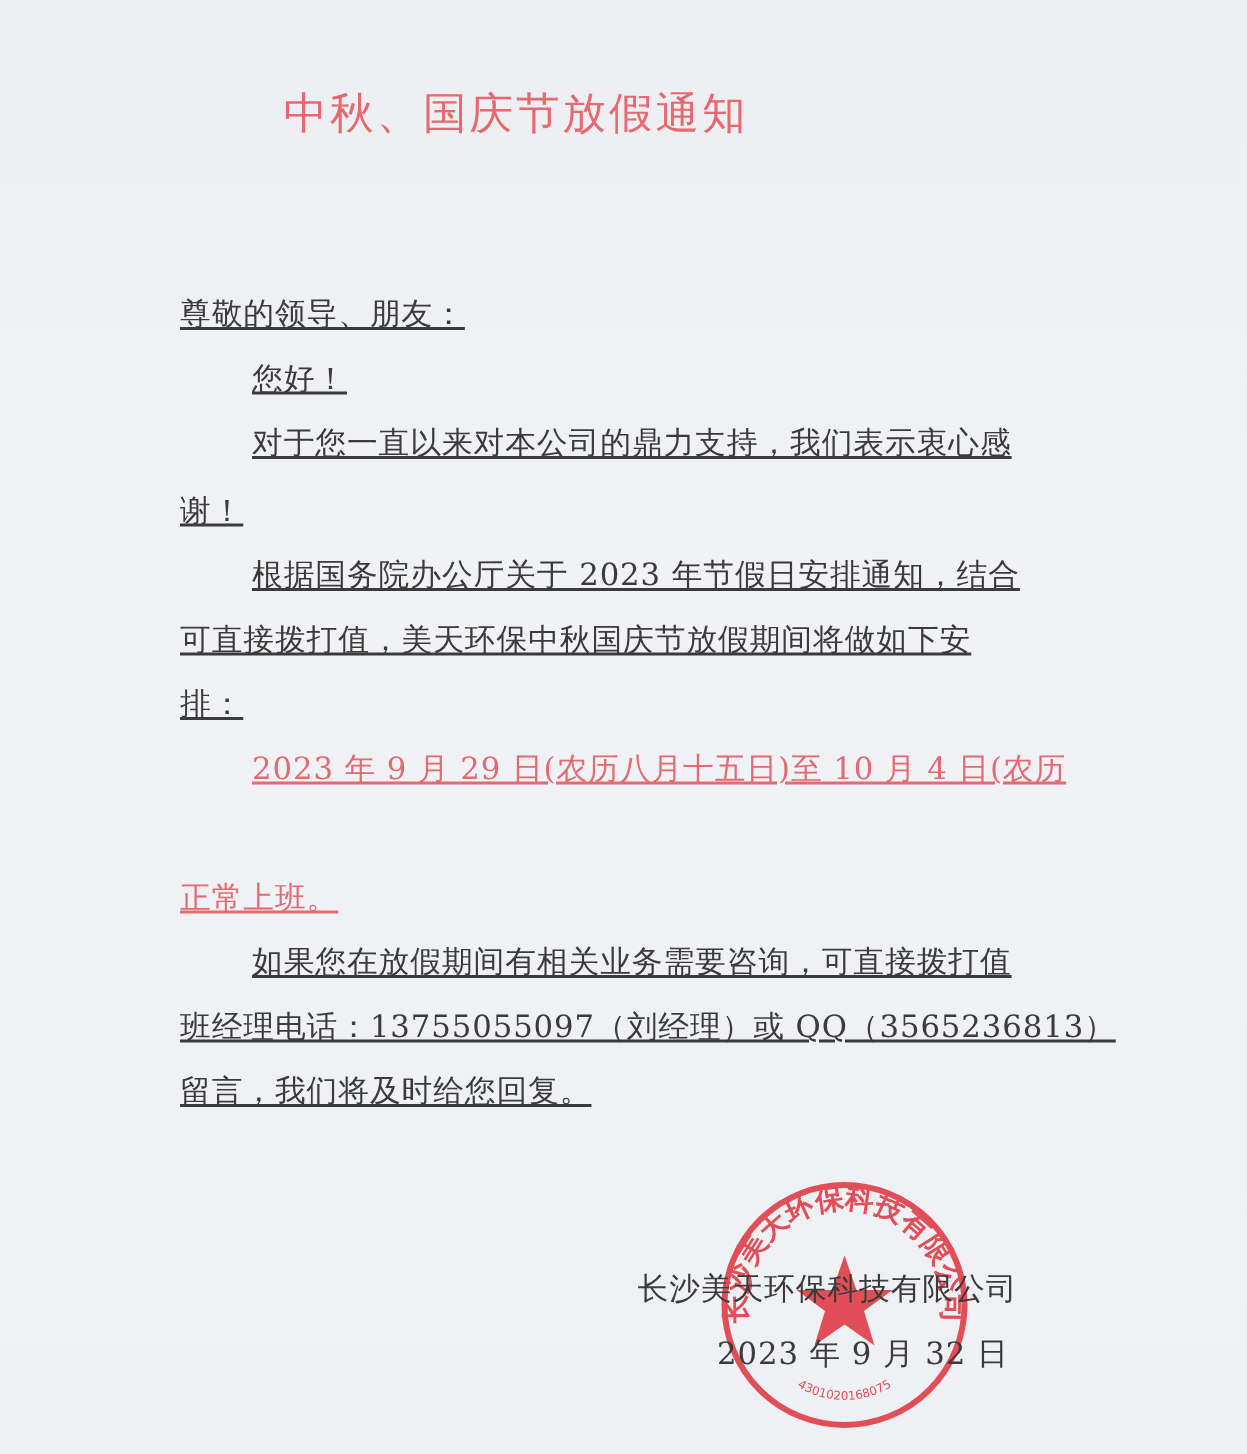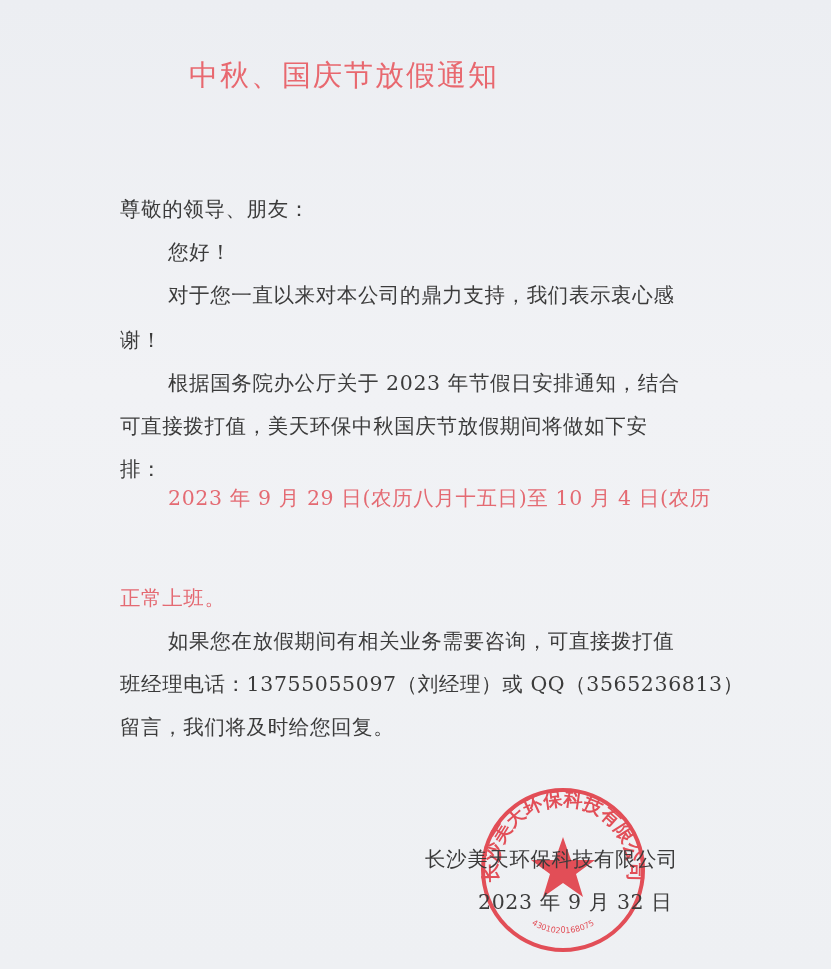--- a/index.html
+++ b/index.html
@@ -13,21 +13,21 @@
     position: absolute; left: 0; top: 0; width: 831px; height: 969px;
     background: linear-gradient(180deg, #eceef2 0%, #f1f2f5 40%, #eef0f3 100%);
   }
   .title {
     position: absolute; top: 56px; left: 0; width: 688px;
     text-align: center; color: #e8686f; font-size: 29px; letter-spacing: 2px;
     font-family: Liberation Serif, serif;
   }
   .line {
     position: absolute; left: 120px; font-size: 20.5px; color: #3b3b3b;
-    white-space: nowrap; letter-spacing: 0.6px;
+    white-space: nowrap; letter-spacing: 0.6px; text-decoration: underline;
   }
   .indent { left: 168px; text-align: right; }
   .red { color: #e46a72; }
   .sig { position: absolute; font-size: 20.5px; color: #3b3b3b; white-space: nowrap; z-index: 3; letter-spacing: 0.6px; }
   .stamp { position: absolute; left: 478px; top: 785px; width: 170px; height: 170px; z-index: 2; opacity: 0.85; }
 </style>
 </head>
 <body>
 
 <div class="paper">
@@ -37,21 +37,21 @@
   <div class="line" style="top:195px;">尊敬的领导、朋友：</div>
   <div class="line indent" style="top:238px;">您好！</div>
 
   <div class="line indent" style="top:281px;">对于您一直以来对本公司的鼎力支持，我们表示衷心感</div>
   <div class="line" style="top:326px;">谢！</div>
 
   <div class="line indent" style="top:369px;">根据国务院办公厅关于 2023 年节假日安排通知，结合</div>
   <div class="line" style="top:412px;">可直接拨打值，美天环保中秋国庆节放假期间将做如下安</div>
   <div class="line" style="top:455px;">排：</div>
 
-  <div class="line indent red" style="top:484px;">2023 年 9 月 29 日(农历八月十五日)至 10 月 4 日(农历</div>
+  <div class="line indent red" style="top:498px;">2023 年 9 月 29 日(农历八月十五日)至 10 月 4 日(农历</div>
   <div class="line red" style="top:584px;">正常上班。</div>
 
   <div class="line indent" style="top:627px;">如果您在放假期间有相关业务需要咨询，可直接拨打值</div>
   <div class="line" style="top:670px;">班经理电话：13755055097（刘经理）或 QQ（3565236813）</div>
   <div class="line" style="top:713px;">留言，我们将及时给您回复。</div>
 
 
   <svg class="stamp" viewBox="0 0 170 170">
     <defs>
       <path id="ringPath" d="M 27 118 A 66 66 0 1 1 143 118"></path>

